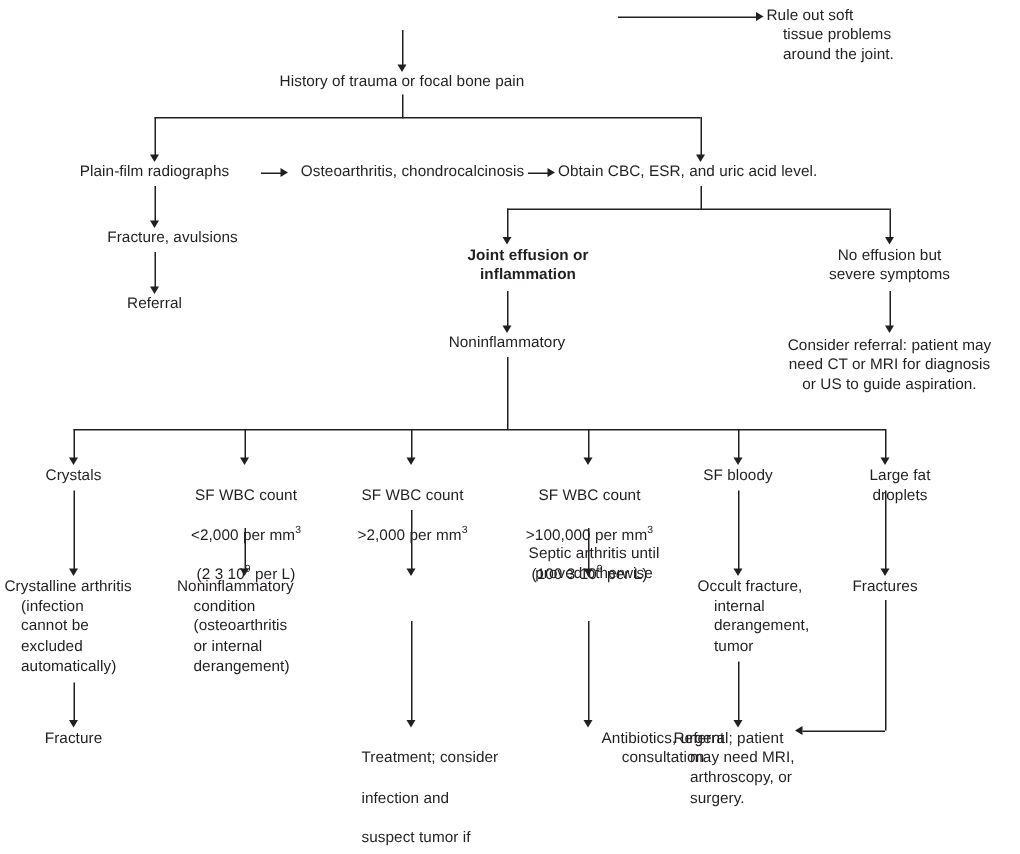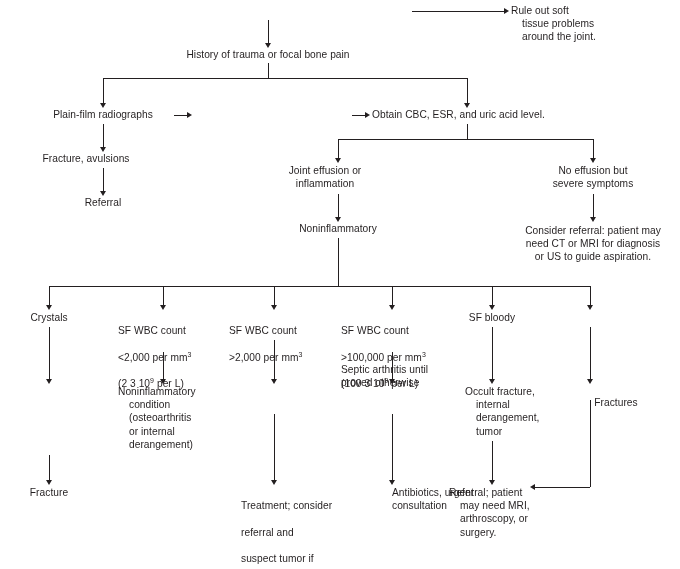--- a/index.html
+++ b/index.html
@@ -26,21 +26,21 @@
     letter-spacing: 0.05px;
   }
   .node.center { text-align: center; transform: translateX(-50%); }
   .node.left   { text-align: left; }
   .node.hang {
     text-align: left;
     padding-left: 11px;
     text-indent: -11px;
   }
   .node.hangc {
-    text-align: left;
+    text-align: center;
   }
   .vline {
     position: absolute;
     width: 0;
     border-left: 1px solid #231f20;
   }
   .hline {
     position: absolute;
     height: 0;
     border-top: 1px solid #231f20;
@@ -95,44 +95,45 @@
   <div class="vline" style="left:103px; top:78px; height:27px;"></div>
   <div class="arrow-down" style="left:103px; top:103px;"></div>
   <div class="vline" style="left:467px; top:78px; height:27px;"></div>
   <div class="arrow-down" style="left:467px; top:103px;"></div>
 
   <div class="node center" style="left:103px; top:108px;">Plain-film radiographs</div>
 
   <div class="hline" style="left:174px; top:115px; width:15px;"></div>
   <div class="arrow-right" style="left:187px; top:115px;"></div>
 
+  <div class="node center" style="left:275px; top:108px;">Osteoarthritis, chondrocalcinosis</div>
 
   <div class="hline" style="left:352px; top:115px; width:15px;"></div>
   <div class="arrow-right" style="left:365px; top:115px;"></div>
 
   <div class="node left" style="left:372px; top:108px;">Obtain CBC, ESR, and uric acid level.</div>
 
   <div class="vline" style="left:103px; top:124px; height:25px;"></div>
   <div class="arrow-down" style="left:103px; top:147px;"></div>
 
-  <div class="node center" style="left:86px; top:152px;">Fracture, avulsions</div>
+  <div class="node center" style="left:115px; top:152px;">Fracture, avulsions</div>
 
   <div class="vline" style="left:103px; top:168px; height:25px;"></div>
   <div class="arrow-down" style="left:103px; top:191px;"></div>
 
   <div class="node center" style="left:103px; top:196px;">Referral</div>
 
   <div class="vline" style="left:467px; top:124px; height:16px;"></div>
   <div class="hline" style="left:338px; top:139px; width:255px;"></div>
   <div class="vline" style="left:338px; top:139px; height:22px;"></div>
   <div class="arrow-down" style="left:338px; top:158px;"></div>
   <div class="vline" style="left:593px; top:139px; height:22px;"></div>
   <div class="arrow-down" style="left:593px; top:158px;"></div>
 
-  <div class="node center" style="left:325px; top:164px;">Joint effusion or
+  <div class="node center" style="left:352px; top:164px;font-weight:bold;">Joint effusion or
 inflammation</div>
 
   <div class="node center" style="left:593px; top:164px;">No effusion but
 severe symptoms</div>
 
   <div class="vline" style="left:338px; top:194px; height:25px;"></div>
   <div class="arrow-down" style="left:338px; top:217px;"></div>
 
   <div class="node center" style="left:338px; top:222px;">Noninflammatory</div>
 
@@ -179,56 +180,62 @@
   </div>
 
   <div class="node hangc" style="left:341px; top:311px; width:104px;">
     <span>SF WBC count</span><br>
     <span>&gt;100,000 per mm</span><sup>3</sup><br>
     <span>(100 3 10</span><sup>9</sup><span> per L)</span>
   </div>
 
   <div class="node center" style="left:492px; top:311px;">SF bloody</div>
 
+  <div class="node center" style="left:600px; top:311px;">Large fat droplets</div>
 
   <div class="vline" style="left:49px; top:327px; height:54px;"></div>
   <div class="arrow-down" style="left:49px; top:379px;"></div>
 
   <div class="vline" style="left:163px; top:352px; height:29px;"></div>
   <div class="arrow-down" style="left:163px; top:379px;"></div>
 
   <div class="vline" style="left:274px; top:340px; height:41px;"></div>
   <div class="arrow-down" style="left:274px; top:379px;"></div>
 
   <div class="vline" style="left:392px; top:352px; height:29px;"></div>
   <div class="arrow-down" style="left:392px; top:379px;"></div>
 
   <div class="vline" style="left:492px; top:327px; height:54px;"></div>
   <div class="arrow-down" style="left:492px; top:379px;"></div>
 
   <div class="vline" style="left:590px; top:327px; height:54px;"></div>
   <div class="arrow-down" style="left:590px; top:379px;"></div>
 
+  <div class="node hang" style="left:3px; top:385px; width:100px;">Crystalline arthritis
+(infection
+cannot be
+excluded
+automatically)</div>
 
   <div class="node hang" style="left:118px; top:385px; width:100px;">Noninflammatory
 condition
 (osteoarthritis
 or internal
 derangement)</div>
 
 
   <div class="node hangc" style="left:341px; top:363px; width:110px;">Septic arthritis until
 proved otherwise</div>
 
   <div class="node hang" style="left:465px; top:385px; width:90px;">Occult fracture,
 internal
 derangement,
 tumor</div>
 
-  <div class="node center" style="left:616px; top:385px;margin-top:11px;">Fractures</div>
+  <div class="node center" style="left:590px; top:385px;">Fractures</div>
 
   <div class="vline" style="left:49px; top:455px; height:27px;"></div>
   <div class="arrow-down" style="left:49px; top:480px;"></div>
 
   <div class="vline" style="left:274px; top:414px; height:68px;"></div>
   <div class="arrow-down" style="left:274px; top:480px;"></div>
 
   <div class="vline" style="left:392px; top:414px; height:68px;"></div>
   <div class="arrow-down" style="left:392px; top:480px;"></div>
 
@@ -236,21 +243,21 @@
   <div class="arrow-down" style="left:492px; top:480px;"></div>
 
   <div class="vline" style="left:590px; top:400px; height:87px;"></div>
   <div class="hline" style="left:535px; top:487px; width:55px;"></div>
   <div class="arrow-left" style="left:530px; top:487px;"></div>
 
   <div class="node center" style="left:49px; top:486px;">Fracture</div>
 
   <div class="node hang" style="left:230px; top:486px; width:105px;">
     <span>Treatment; consider</span><br>
-    <span>referral and</span><br>
+    <span>infection and</span><br>
     <span>suspect tumor if</span><br>
     <br>
     <br>
     
   </div>
 
   <div class="node hangc" style="left:392px; top:486px; width:100px;">Antibiotics, urgent
 consultation</div>
 
   <div class="node hang" style="left:449px; top:486px; width:92px;">Referral; patient

